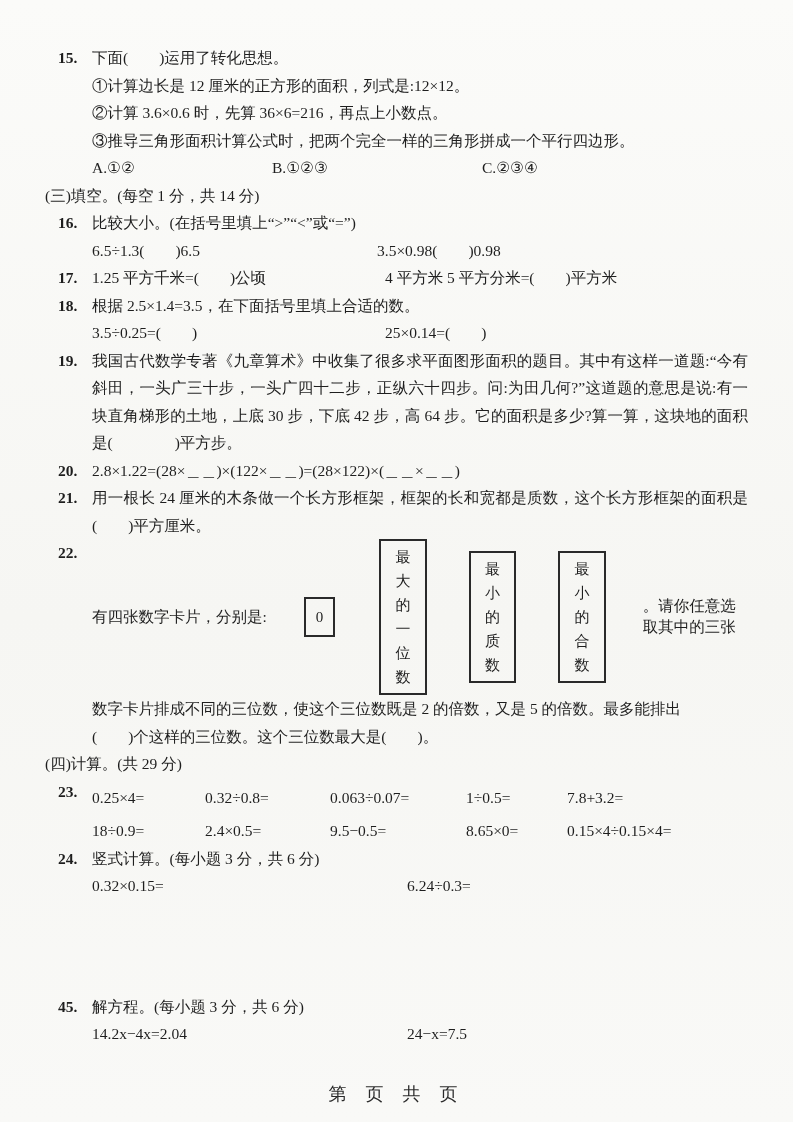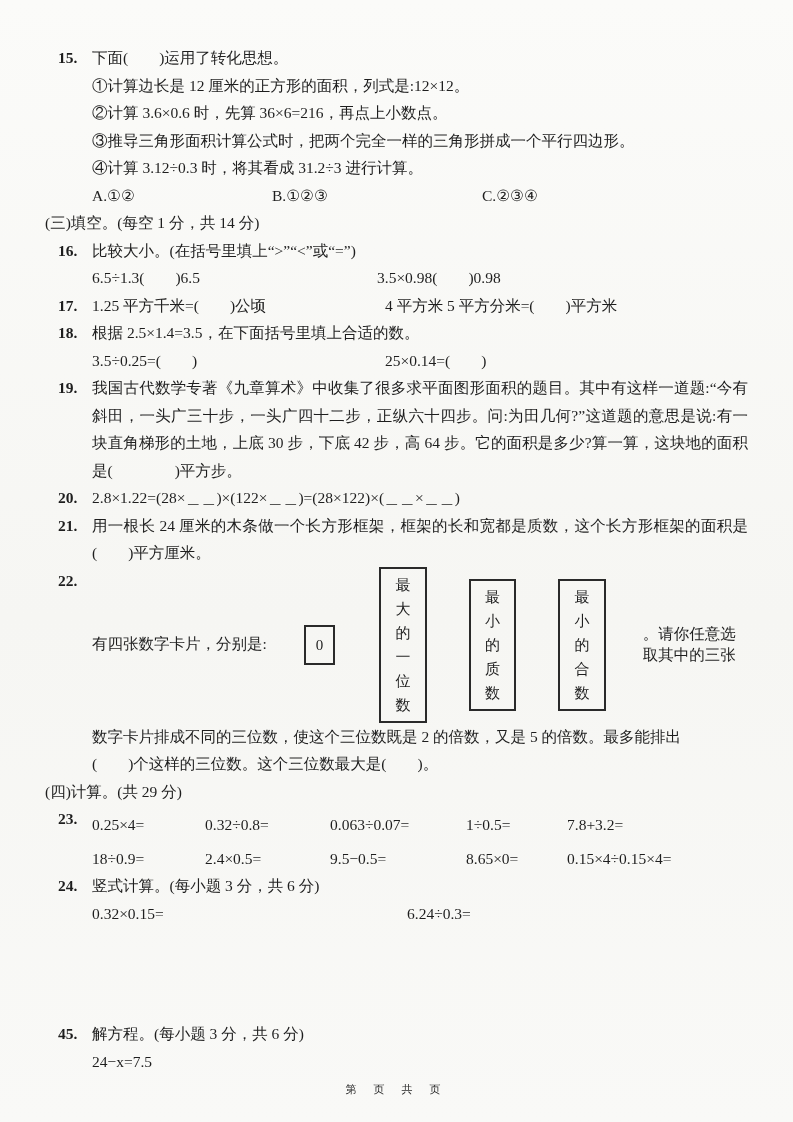--- a/index.html
+++ b/index.html
@@ -41,37 +41,36 @@
     text-align:center;line-height:24px;
     padding:4px 9px;margin:0 5px;
     background:transparent;font-size:15px;
   }
   .card.small{padding:6px 10px;margin-right:7px;}
   .gap-q25{margin-top:93px;}
   .footer{
     position:absolute;left:0;right:0;top:1082px;
     text-align:center;
     font-family:"Liberation Sans","DejaVu Sans",sans-serif;
-    font-size:11px;letter-spacing:7px;color:#2a2a2a;
+    font-size:18px;letter-spacing:7px;color:#2a2a2a;
   }
 </style>
 </head>
 <body>
 
 <div class="page">
   <div class="content">
 
     <div class="q">
       <div class="qnum">15.</div>
       <div class="qbody">
         <div class="line">下面(　　)运用了转化思想。</div>
         <div class="line">①计算边长是 12 厘米的正方形的面积，列式是:12×12。</div>
         <div class="line">②计算 3.6×0.6 时，先算 36×6=216，再点上小数点。</div>
         <div class="line">③推导三角形面积计算公式时，把两个完全一样的三角形拼成一个平行四边形。</div>
-        <div class="line">④计算 3.12÷0.3 时，将其看成 31.2÷3 进行计算。</div>
         <div class="line options">
           <span class="o1">A.①②</span>
           <span class="o2">B.①②③</span>
           <span class="o3">C.②③④</span>
         </div>
       </div>
     </div>
 
     <div class="line section">(三)填空。(每空 1 分，共 14 分)</div>
 
@@ -186,20 +185,21 @@
           <span>6.24÷0.3=</span>
         </div>
       </div>
     </div>
 
     <div class="q gap-q25">
       <div class="qnum">45.</div>
       <div class="qbody">
         <div class="line">解方程。(每小题 3 分，共 6 分)</div>
         <div class="line pair">
+          <span class="pl w315">14.2x−4x=2.04</span>
           <span>24−x=7.5</span>
         </div>
       </div>
     </div>
 
   </div>
 
   <div class="footer">第 页 共 页</div>
 </div>
 

